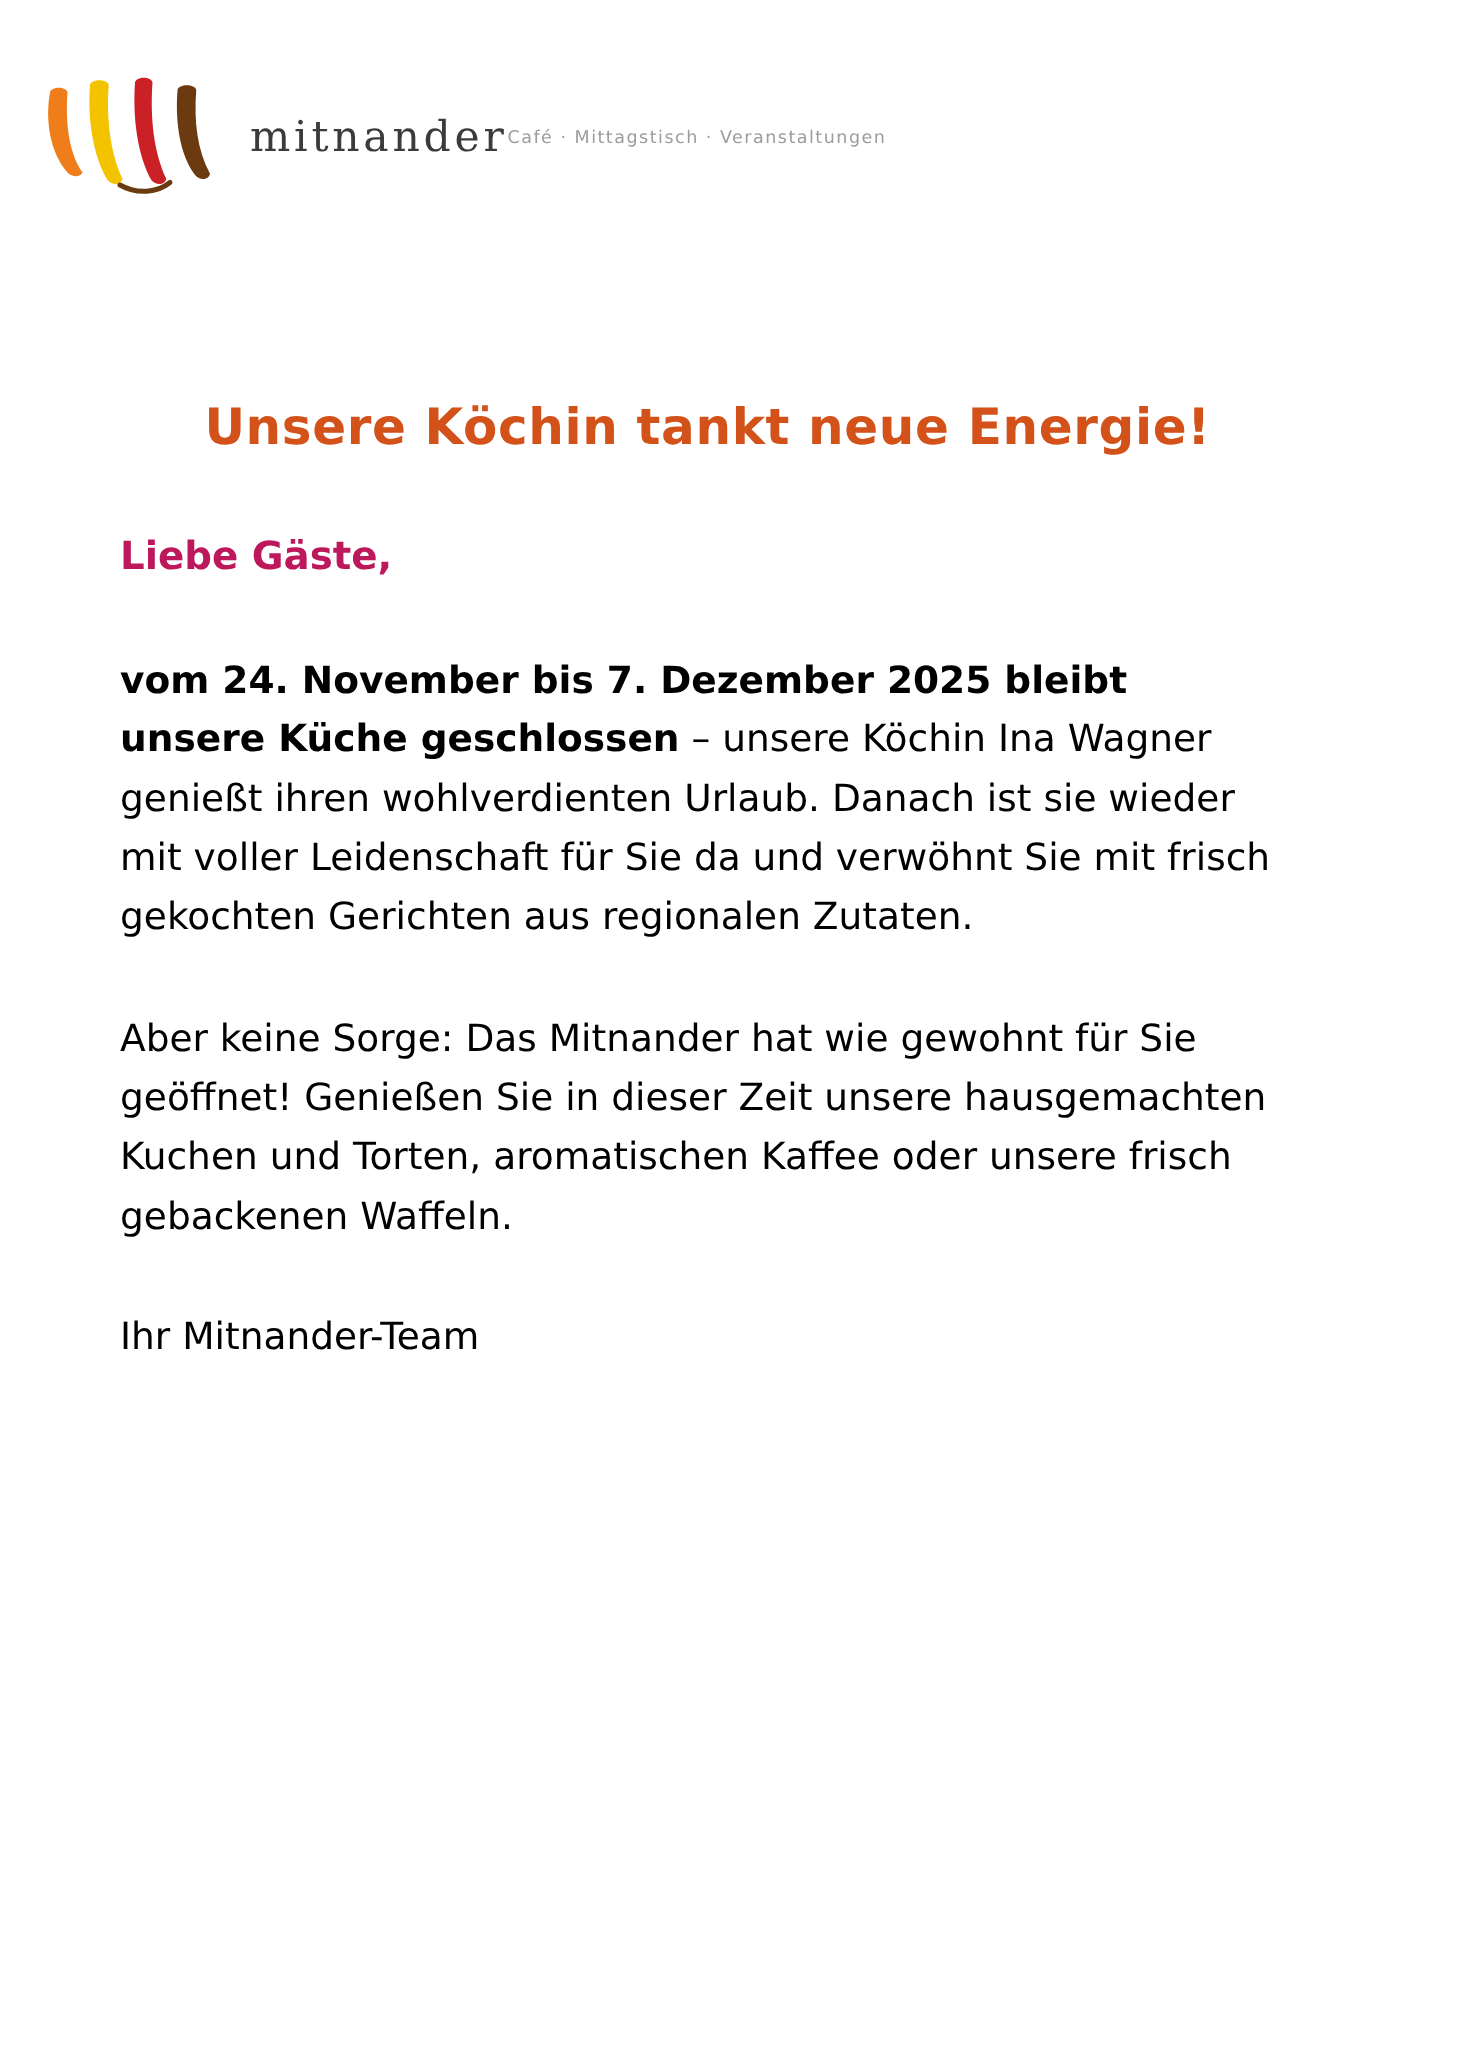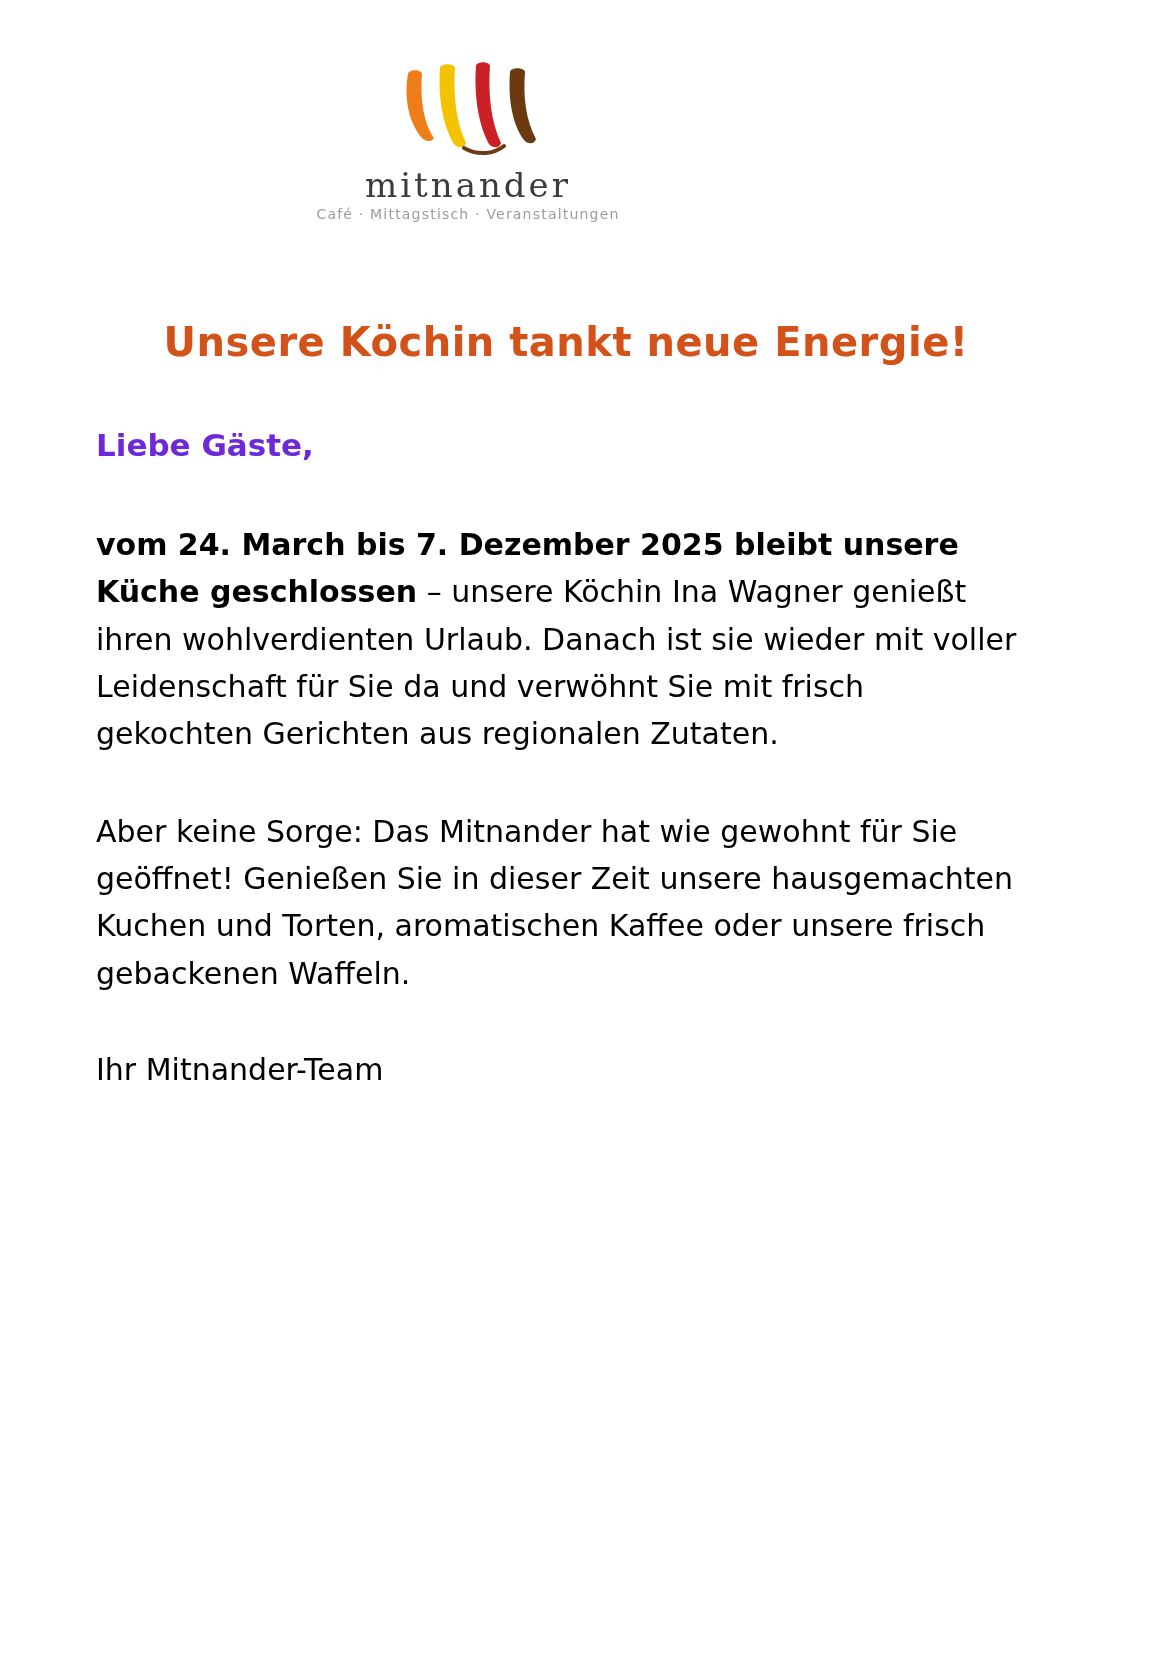--- a/index.html
+++ b/index.html
@@ -23,21 +23,21 @@
     box-sizing: border-box;
   }
 
   
   .logo-block {
     position: absolute;
     top: 52px;
     left: 0;
     width: 936px;
     display: flex;
-    flex-direction: column;
+    flex-direction: row;
     align-items: center;
   }
   .logo-mark {
     width: 200px;
     height: 110px;
     display: block;
   }
   .logo-wordmark {
     margin-top: 6px;
     font-family: "DejaVu Serif", serif;
@@ -70,21 +70,21 @@
     color: #d2521a;
     letter-spacing: 0.5px;
     margin: 0 0 62px 0;
     line-height: 1.1;
     text-align: center;
   }
 
   .salutation {
     font-size: 31px;
     font-weight: bold;
-    color: #6d28d9;
+    color: #be185d;
     margin: 0 0 56px 0;
     line-height: 1.25;
   }
 
   .para {
     font-size: 30px;
     line-height: 1.58;
     color: #000000;
     margin: 0 0 50px 0;
     max-width: 930px;
@@ -124,21 +124,21 @@
     <div class="logo-tagline">Café · Mittagstisch · Veranstaltungen</div>
   </div>
 
   <div class="content">
 
     <h1 class="headline">Unsere Köchin tankt neue Energie!</h1>
 
     <p class="salutation">Liebe Gäste,</p>
 
     <p class="para">
-      <b>vom 24. March bis 7. Dezember 2025 bleibt unsere Küche geschlossen</b><span> – unsere Köchin Ina Wagner genießt ihren wohlverdienten Urlaub. Danach ist sie wieder mit voller Leidenschaft für Sie da und verwöhnt Sie mit frisch gekochten Gerichten aus regionalen Zutaten.</span>
+      <b>vom 24. November bis 7. Dezember 2025 bleibt unsere Küche geschlossen</b><span> – unsere Köchin Ina Wagner genießt ihren wohlverdienten Urlaub. Danach ist sie wieder mit voller Leidenschaft für Sie da und verwöhnt Sie mit frisch gekochten Gerichten aus regionalen Zutaten.</span>
     </p>
 
     <p class="para">Aber keine Sorge: Das Mitnander hat wie gewohnt für Sie geöffnet! Genießen Sie in dieser Zeit unsere hausgemachten Kuchen und Torten, aromatischen Kaffee oder unsere frisch gebackenen Waffeln.</p>
 
 
     <p class="signature">Ihr Mitnander-Team</p>
 
   </div>
 </div>
 

